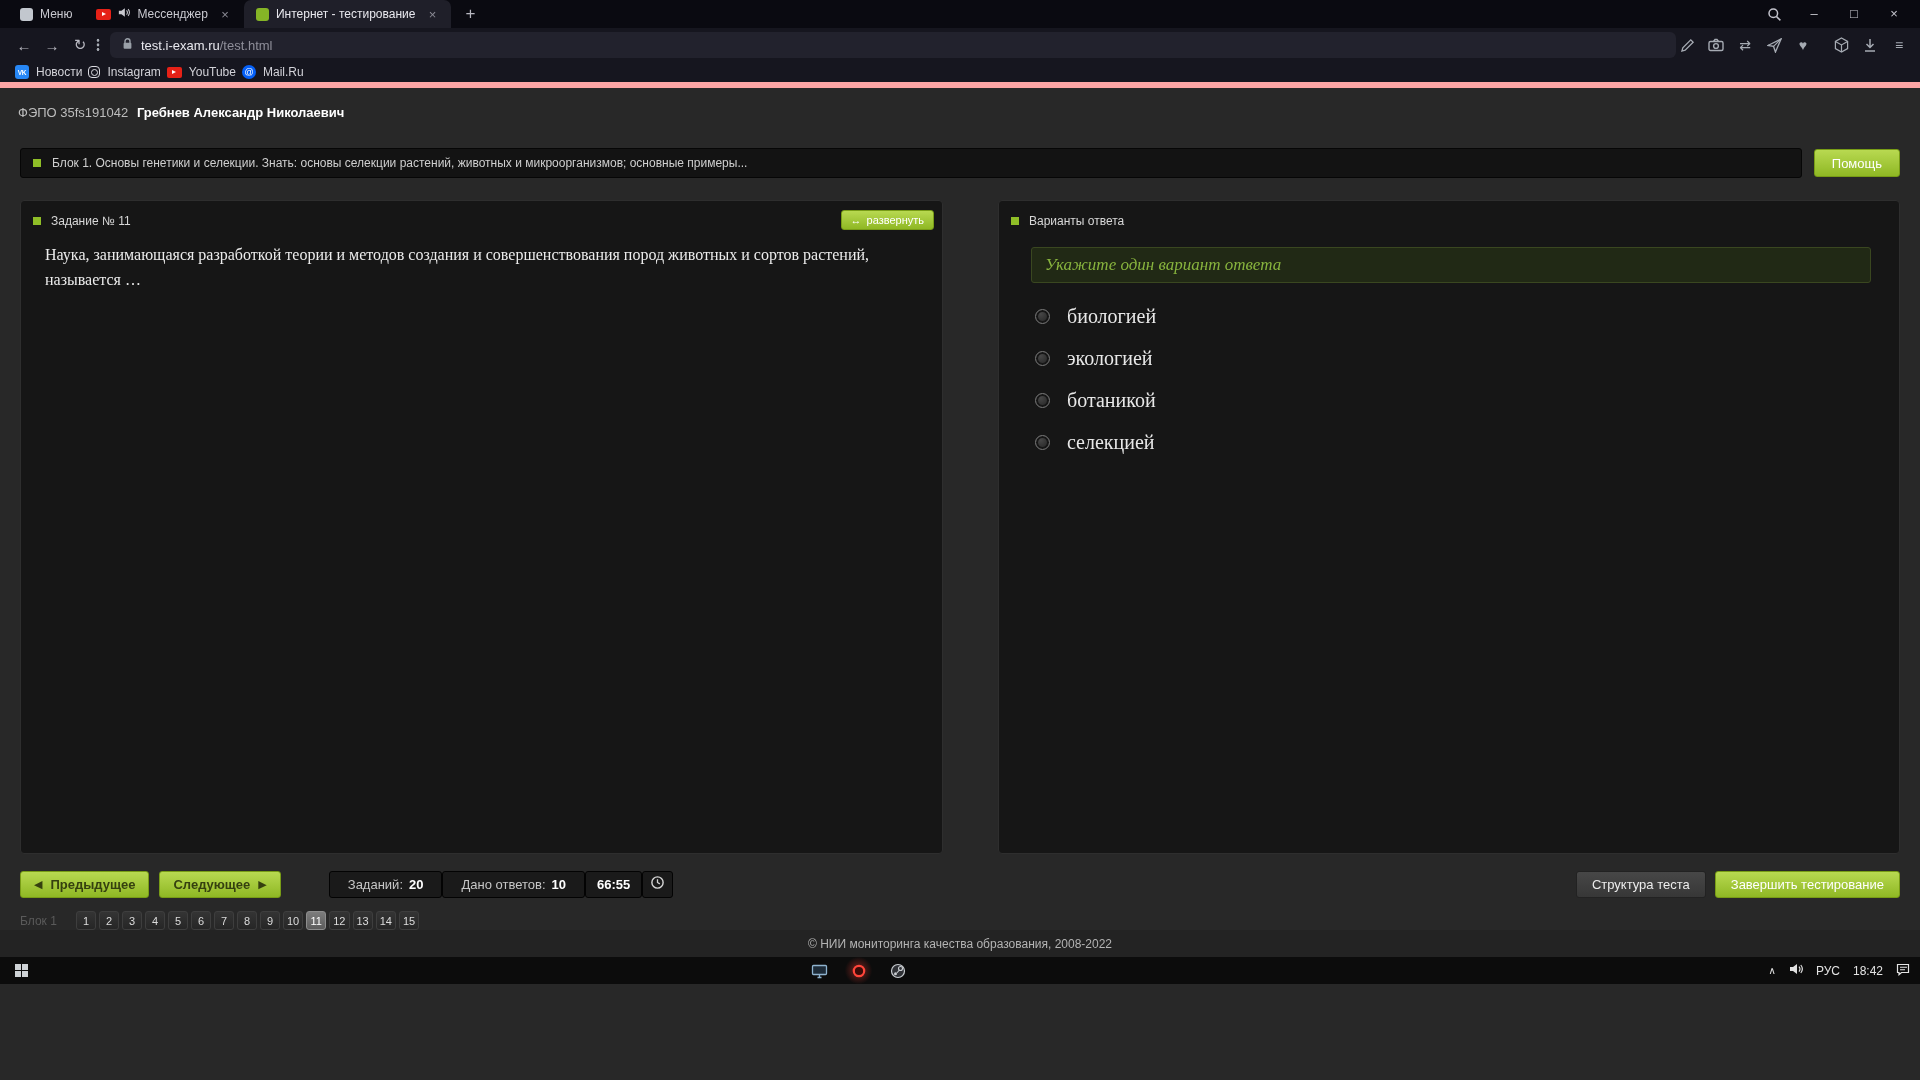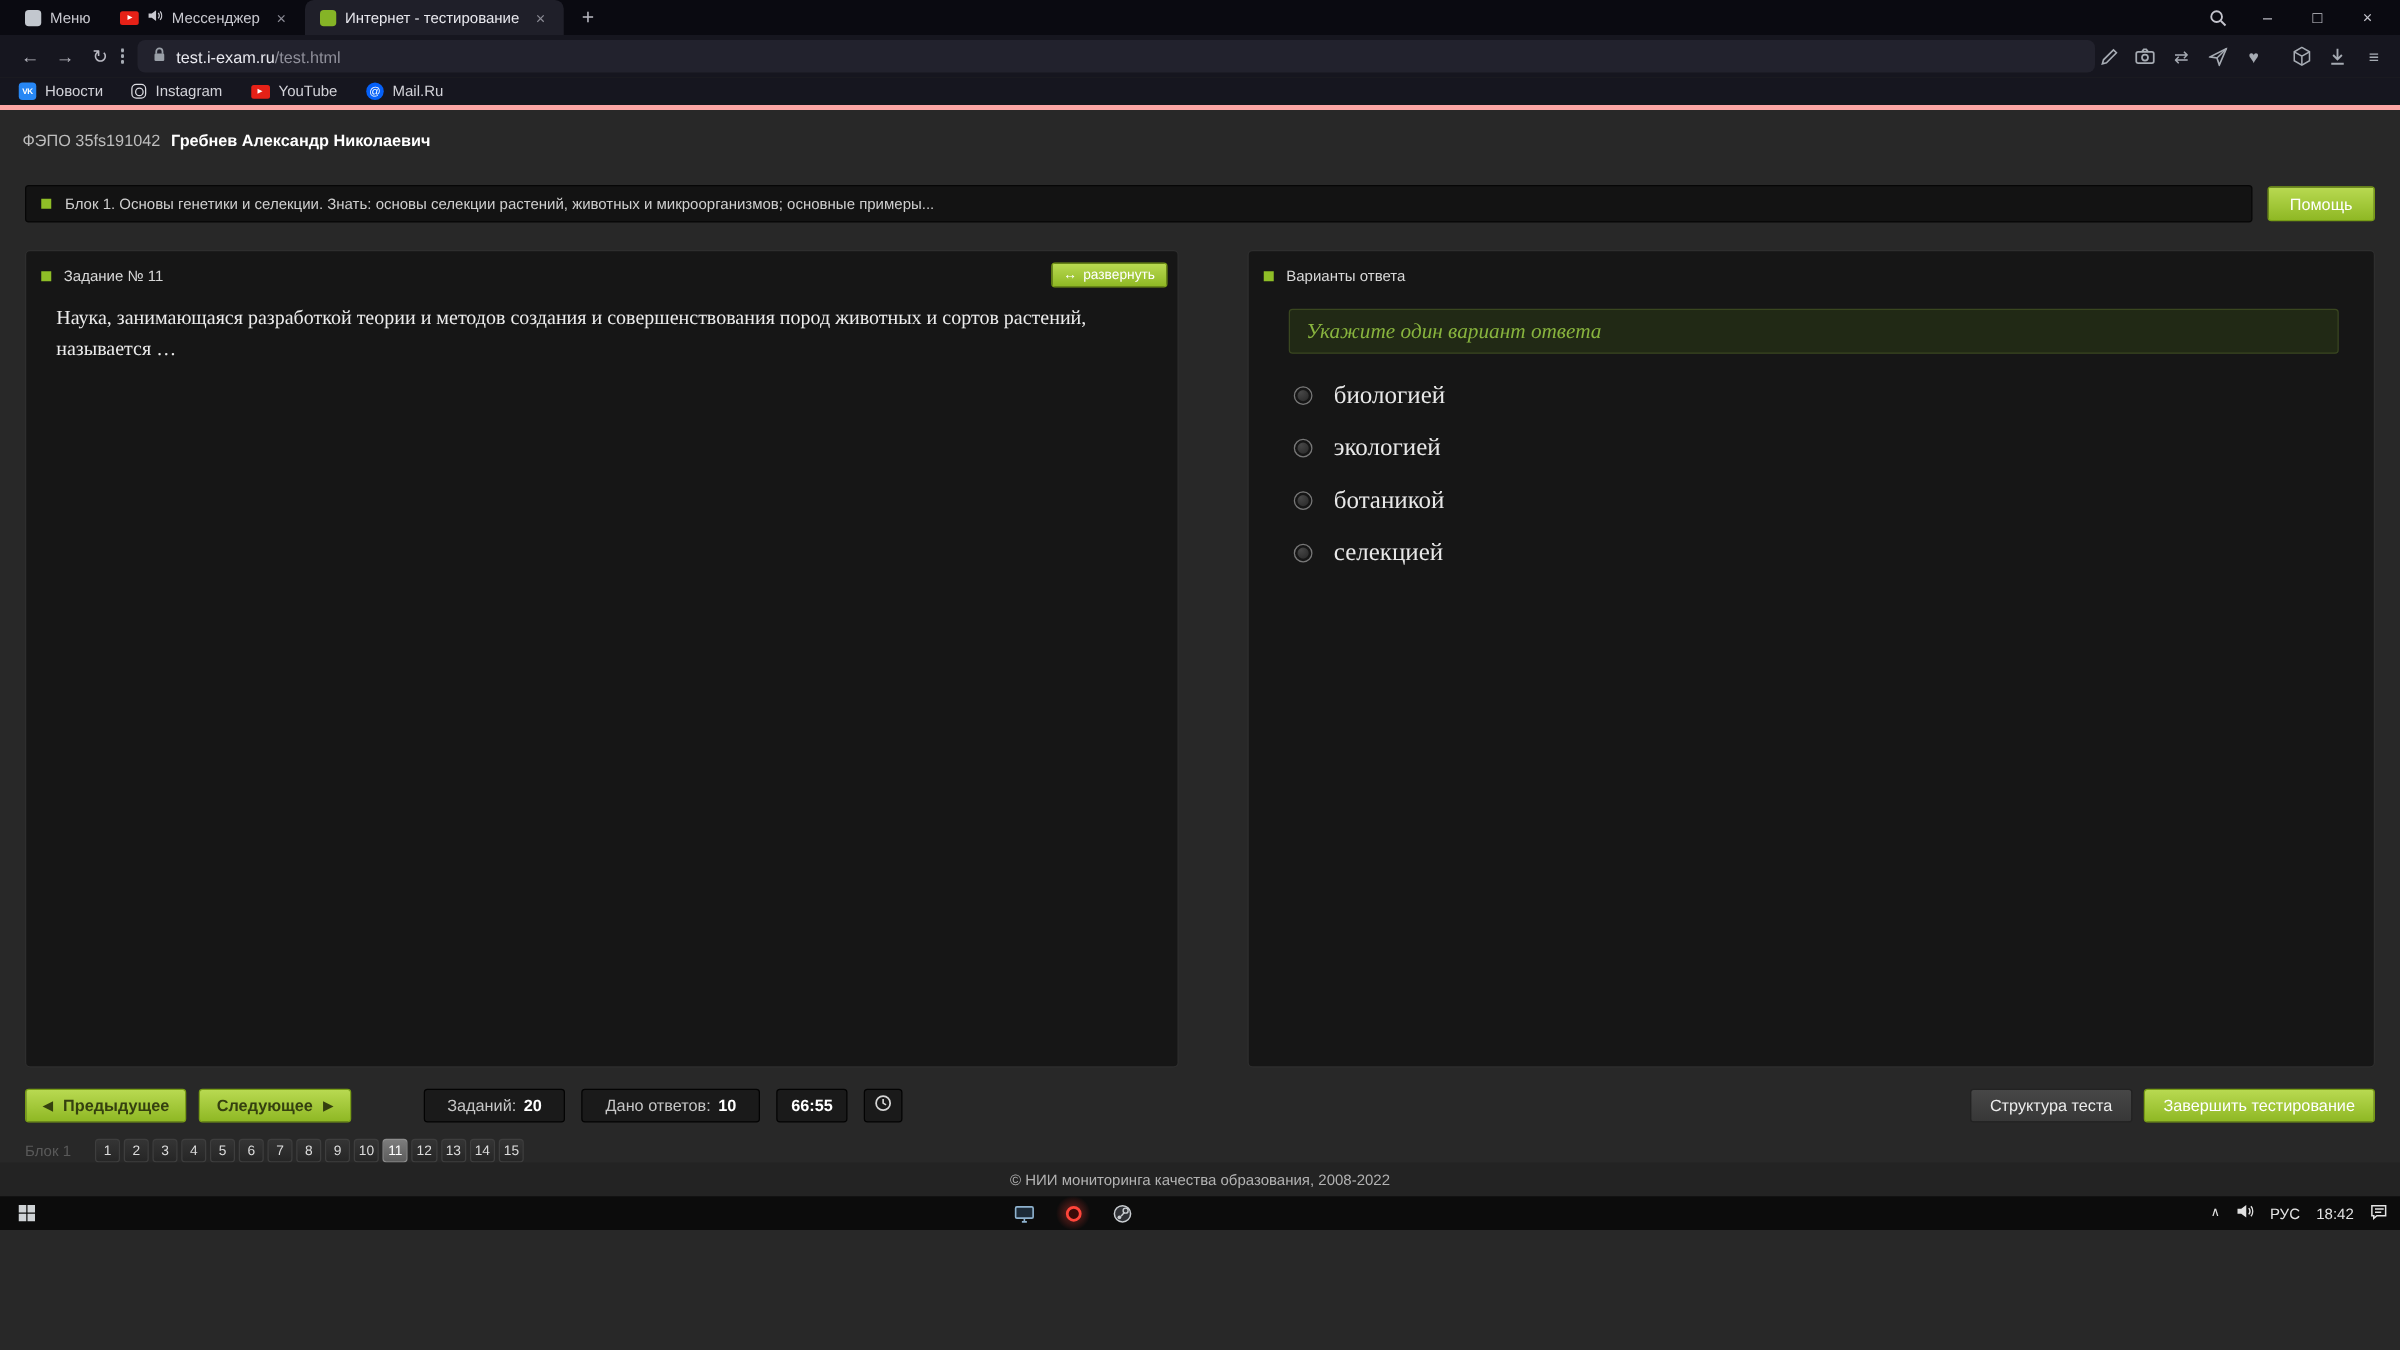--- a/index.html
+++ b/index.html
@@ -27,22 +27,22 @@
   .nav-ic{width:28px;text-align:center;font-size:15px;color:#b9b9c2}
   .vdots{width:4px;height:14px;margin:0 6px 0 2px;
     background-image:radial-gradient(circle,#a6abb3 1.3px,transparent 1.6px);background-size:4px 4.6px}
   .url-bar{flex:1;height:26px;margin:0 2px 0 4px;background:#22222d;border-radius:6px;
     display:flex;align-items:center;padding:0 12px;gap:8px;font-size:13px}
   .url-host{color:#e9e9ef}.url-path{color:#8f8f9a}
   .toolbar-icons{display:flex;align-items:center;gap:11px;padding-right:2px}
   .ticon{width:18px;height:18px;display:flex;align-items:center;justify-content:center;color:#a6abb3;font-size:14px}
   .ticon.sep{margin-left:9px}
 
-  .bookmarks{height:26px;background:#16161f;display:flex;align-items:center;gap:23px;padding:0 15px;
-    font-size:12px;color:#d2d2d8;border-bottom:4px solid #fca5a5}
+  .bookmarks{height:26px;background:#16161f;display:flex;align-items:center;gap:6px;padding:0 15px;
+    font-size:12px;color:#d2d2d8;border-bottom:6px solid #fca5a5}
   .bm{display:flex;align-items:center;gap:7px}
   .vk-icon{width:14px;height:14px;border-radius:3px;background:#2787f5;color:#fff;font-size:6.5px;
     font-weight:bold;display:flex;align-items:center;justify-content:center;letter-spacing:-.3px}
   .ig-icon{width:12px;height:12px;border:1.5px solid #dcdce2;border-radius:4px;position:relative}
   .ig-icon::after{content:"";position:absolute;inset:1.5px;border:1.5px solid #dcdce2;border-radius:50%}
   .mail-icon{width:14px;height:14px;border-radius:50%;background:#0560f8;color:#fff;font-size:9px;
     display:flex;align-items:center;justify-content:center}
 
   
   .content{flex:1;position:relative;background:#282828;display:flex;flex-direction:column;overflow:hidden}
@@ -70,21 +70,21 @@
   .options{margin:12px 28px 0 36px}
   .option-row{display:flex;align-items:center;gap:17px;height:42px}
   .radio{width:15px;height:15px;border-radius:50%;border:1px solid #787878;flex:0 0 auto;
     background:radial-gradient(circle at 35% 30%,#474747,#1e1e1e);box-shadow:inset 0 0 0 2px #161616}
   .option-label{font-family:"Liberation Serif","DejaVu Serif",serif;font-size:20px;color:#e8e8e8}
 
   .controls-row{display:flex;align-items:center;margin:17px 20px 0;height:27px}
   .ctrl-left{display:flex;align-items:center;gap:10px}
   .btn-prevnext{height:27px;padding:0 13px;gap:8px;color:#35400f;font-weight:bold}
   .btn-prevnext .arrow{font-size:11px}
-  .stats{display:flex;gap:13px;margin-left:48px;align-items:center}
+  .stats{display:flex;margin-left:38px;align-items:center}
   .pill{height:27px;background:#1a1a1a;border:1px solid #030303;border-radius:3px;display:flex;
     align-items:center;padding:0 18px;font-size:13px;color:#c6c6c6;gap:6px}
   .pill b{color:#fff}
   .pill.timer{font-weight:bold;color:#fff;padding:0 11px}
   .clock-btn{width:31px;height:27px;background:#1a1a1a;border:1px solid #030303;border-radius:3px;
     display:flex;align-items:center;justify-content:center}
   .ctrl-right{margin-left:auto;display:flex;gap:9px;align-items:center}
   .btn-dark{height:27px;background:linear-gradient(#474747,#373737);border:1px solid #222;border-radius:3px;
     color:#ececec;font-size:13px;display:flex;align-items:center;padding:0 15px}
   .finish-btn{height:27px;padding:0 15px}

